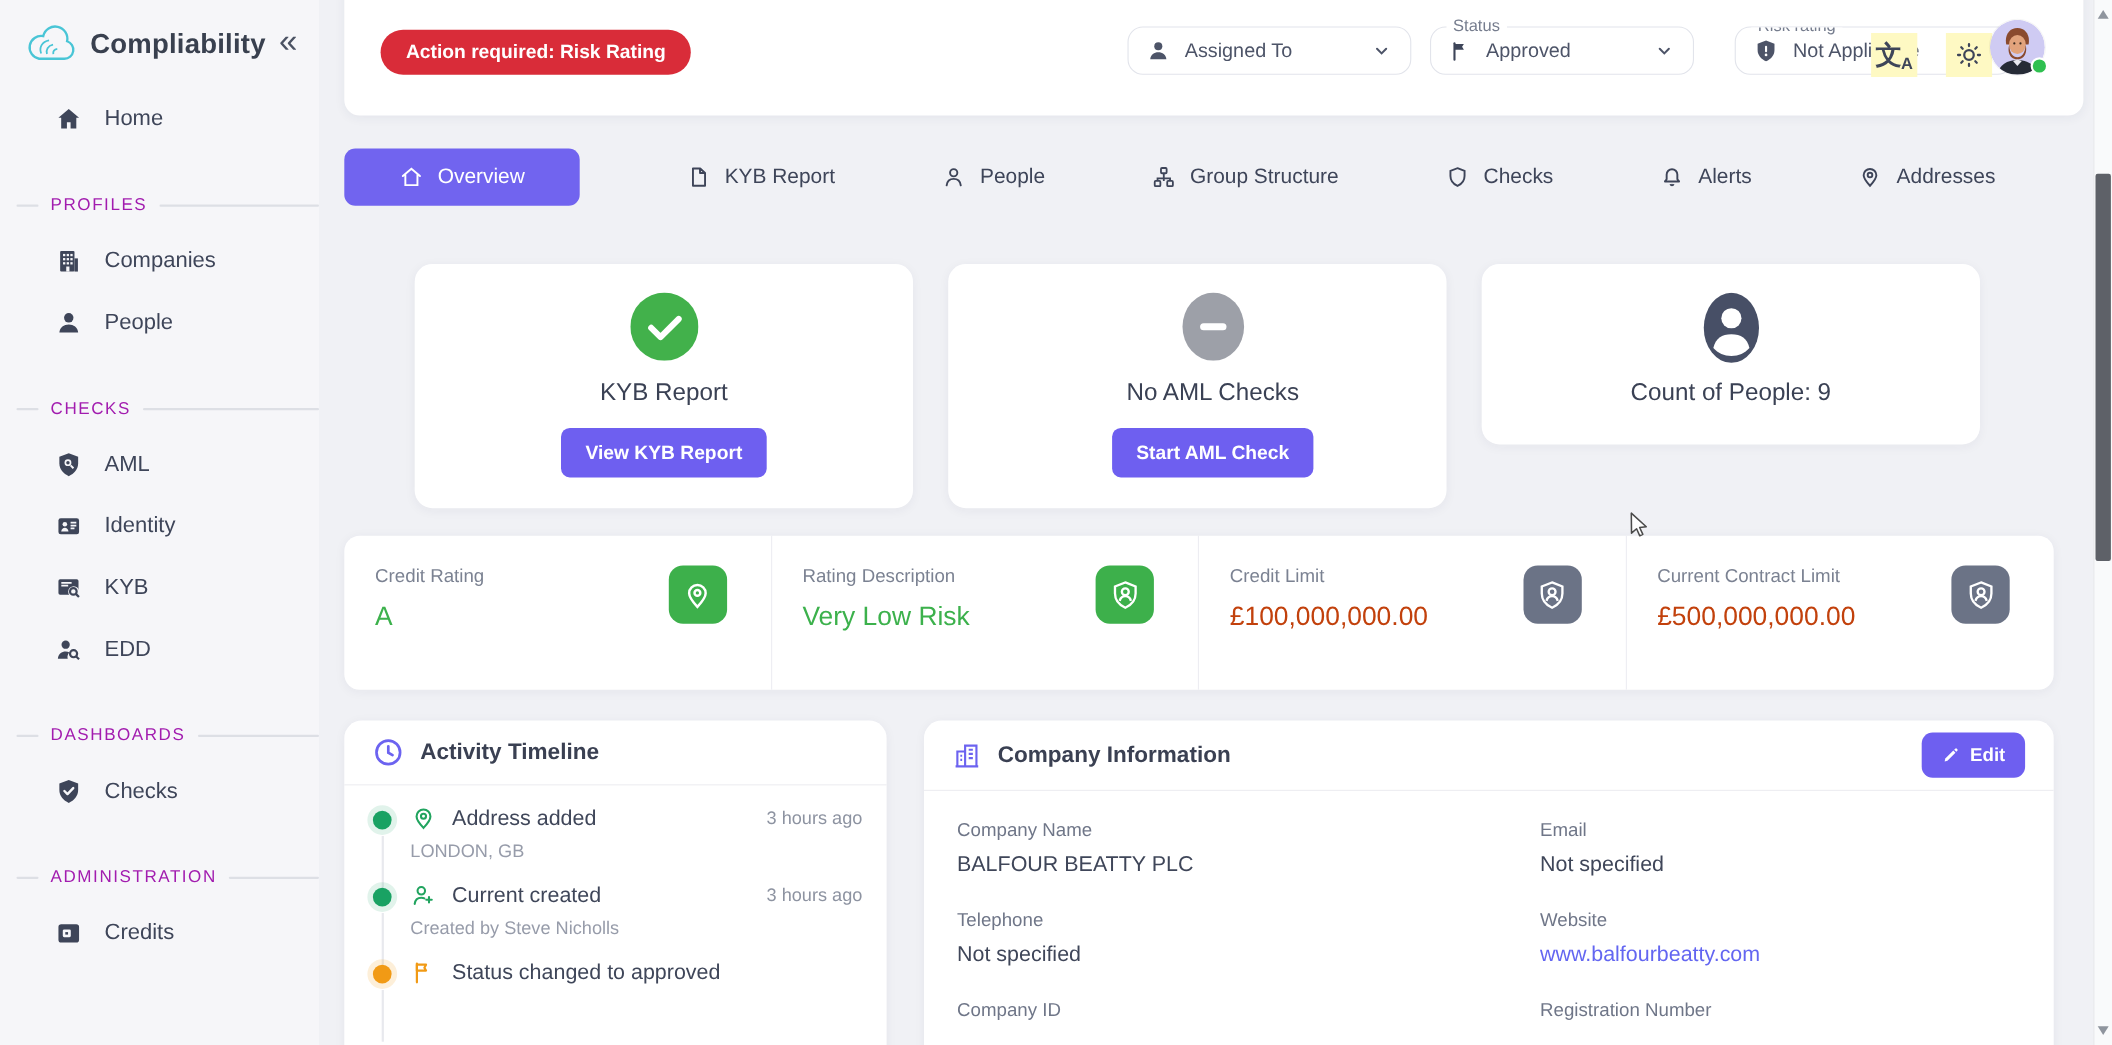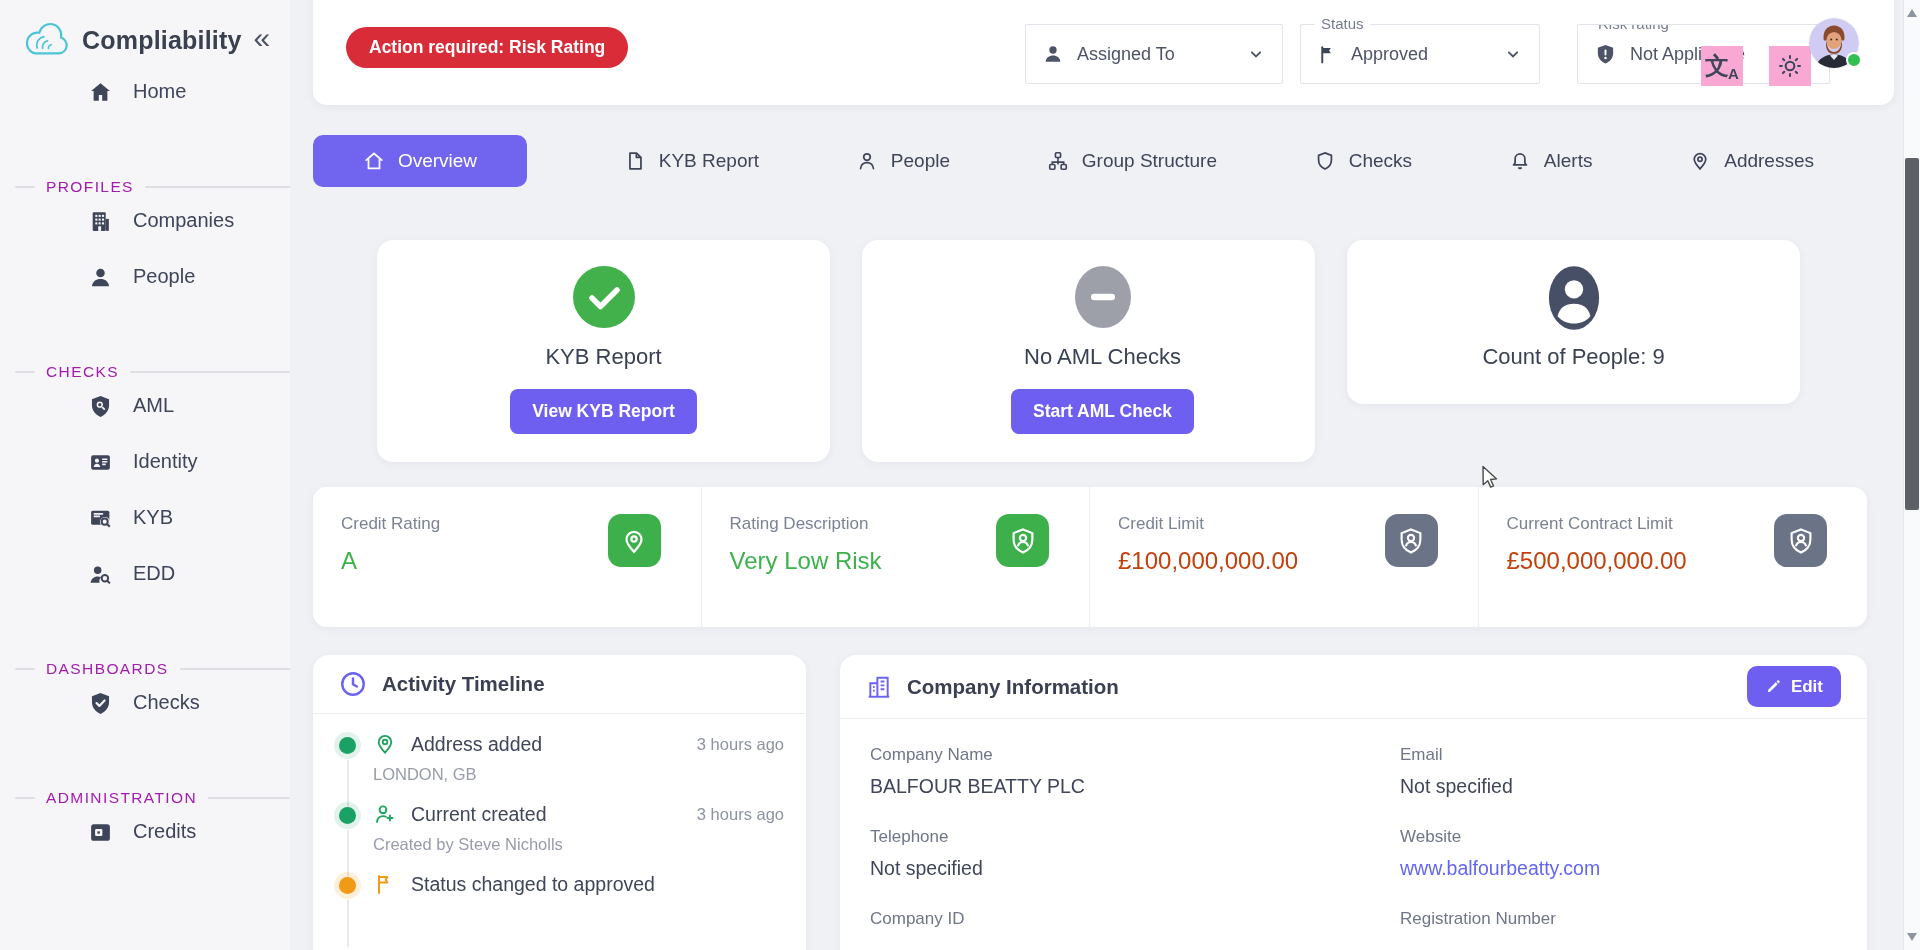--- a/index.html
+++ b/index.html
@@ -6,43 +6,43 @@
   .screen{position:relative;width:1920px;height:950px;overflow:hidden;background:#f0f1f5;
     font-family:"Liberation Sans",sans-serif;-webkit-font-smoothing:antialiased;}
   svg{display:block}
 
   
   .sidebar{position:absolute;left:0;top:0;width:290px;height:950px;background:#f6f6f9;}
   .logo-row{display:flex;align-items:center;gap:12px;padding:20px 22px 0 24px;}
   .logo-title{font-size:25px;font-weight:700;color:#39404f;letter-spacing:.2px;}
   .collapse{margin-left:auto;font-size:30px;color:#4b5263;line-height:1;cursor:pointer;margin-top:-4px;}
   .nav{margin-top:20px;}
-  .nav-item{display:flex;align-items:flex-start;gap:20px;height:56px;padding-left:50px;
-    font-size:20px;font-weight:500;color:#3e4559;cursor:pointer;margin-left:38px;}
+  .nav-item{display:flex;align-items:center;gap:20px;height:56px;padding-left:50px;
+    font-size:20px;font-weight:500;color:#3e4559;cursor:pointer;}
   .nav-item svg{width:25px;height:25px;flex:0 0 25px;}
   .nav-section{display:flex;align-items:center;gap:11px;margin:42px 0 13px 0;color:#a21caf;
     font-size:15.5px;letter-spacing:1.4px;font-weight:500;}
   .nav-section::before{content:"";width:20px;height:2px;background:#dddfe5;margin-left:15px;border-radius:1px;}
   .nav-section::after{content:"";flex:1;height:2px;background:#dddfe5;border-radius:1px;}
 
   
   .topbar{position:absolute;left:313px;top:-20px;width:1581px;height:125px;background:#fff;
     border-radius:14px;box-shadow:0 2px 10px rgba(40,45,80,.06);}
   .badge{position:absolute;left:33px;top:47px;height:41px;display:inline-flex;align-items:center;
     padding:0 23px;border-radius:21px;background:#d92c39;color:#fff;font-weight:700;font-size:17.5px;}
-  .select{position:absolute;top:44px;height:60px;display:flex;align-items:center;gap:13px;
-    padding:0 16px;border:1.5px solid #e2e4eb;border-radius:2px;background:#fff;
+  .select{position:absolute;top:44px;height:44px;display:flex;align-items:center;gap:13px;
+    padding:0 16px;border:1.5px solid #e2e4eb;border-radius:14px;background:#fff;
     font-size:18px;color:#4d5468;box-sizing:border-box;cursor:pointer;}
   .select .chev{margin-left:auto;}
   #sel-assigned{left:712px;width:258px;}
   #sel-status{left:987px;width:240px;}
   #sel-risk{left:1264px;width:253px;overflow:hidden;}
   .legend{position:absolute;top:-10px;left:14px;padding:0 6px;background:#fff;font-size:15px;color:#767d8e;}
-  .hdr-icon{position:absolute;top:66px;width:42px;height:40px;display:flex;align-items:center;
-    justify-content:center;background:#f9a8d4;cursor:pointer;}
+  .hdr-icon{position:absolute;top:50px;width:42px;height:40px;display:flex;align-items:center;
+    justify-content:center;background:#fef9c3;cursor:pointer;}
   #icon-translate{left:1388px;font-size:24px;color:#3e4559;font-weight:600;}
   #icon-translate .t-sub{font-size:15px;font-weight:700;margin-left:-1px;vertical-align:-5px;}
   #icon-theme{left:1456px;}
   .avatar{position:absolute;left:1496px;top:38px;width:50px;height:50px;border-radius:50%;
     overflow:hidden;cursor:pointer;box-shadow:0 0 0 1px rgba(0,0,0,.04);}
   .avatar-dot{position:absolute;left:1533px;top:72px;width:12px;height:12px;border-radius:50%;
     background:#2fc050;border:2.5px solid #fff;}
 
   
   .tabs{position:absolute;left:313px;top:135px;width:1581px;height:52px;display:flex;

